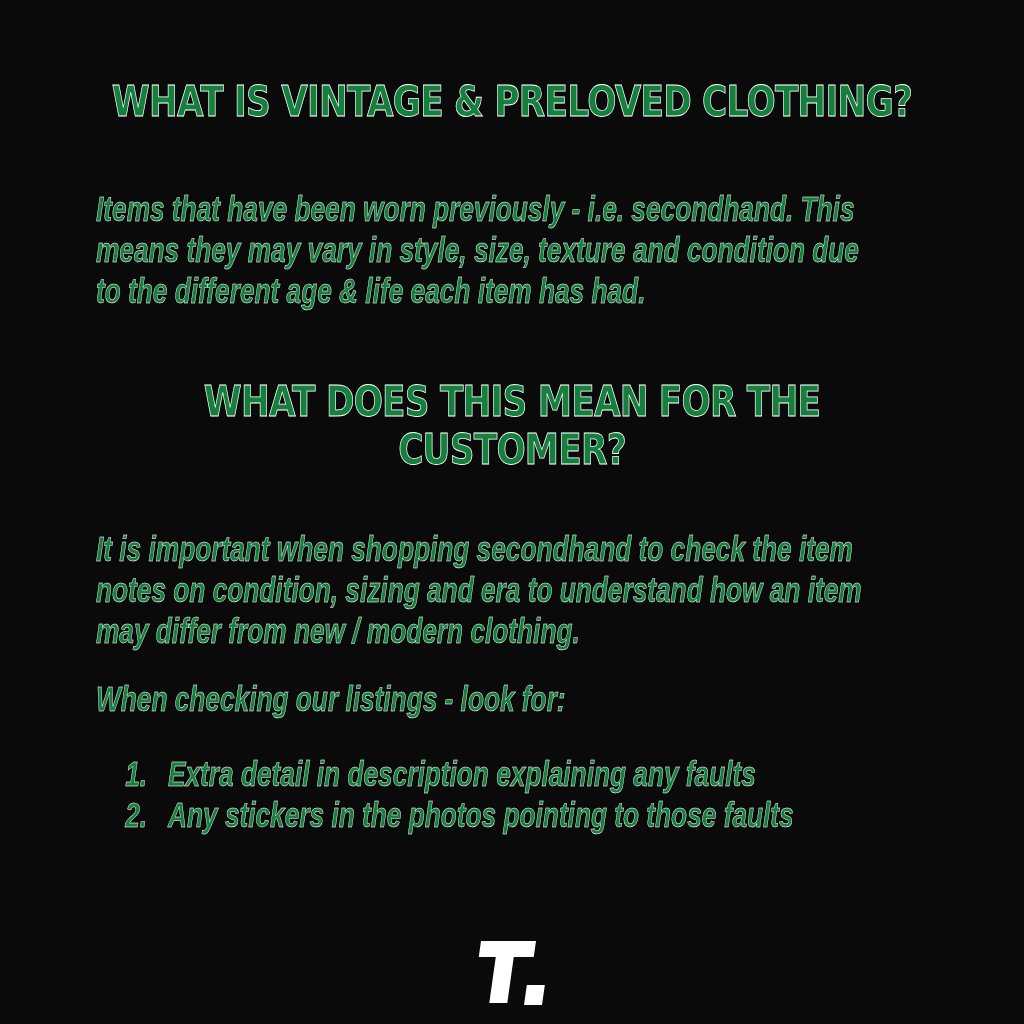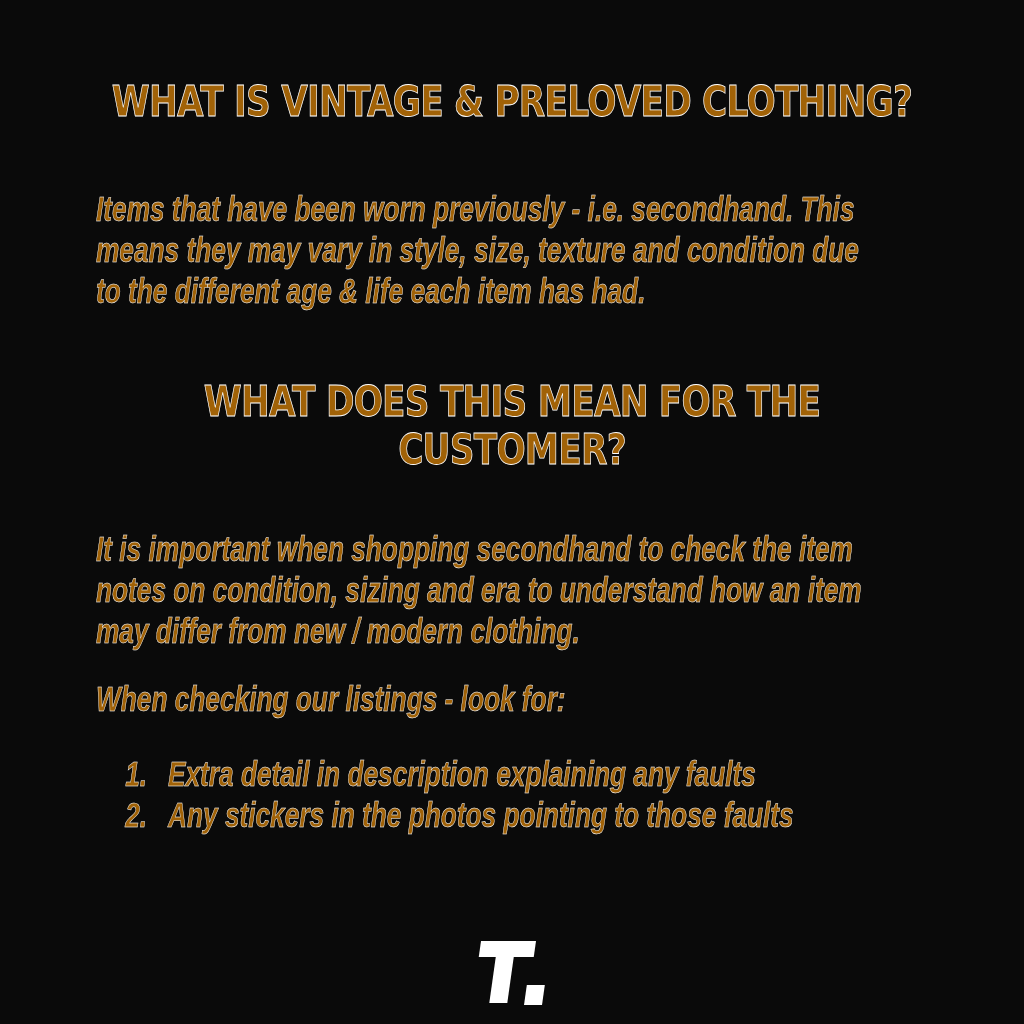--- a/index.html
+++ b/index.html
@@ -5,21 +5,21 @@
   html, body {
     margin: 0;
     padding: 0;
     background: #000;
   }
   .canvas {
     position: relative;
     width: 1024px;
     height: 1024px;
     background: #0a0a0a;
-    color: #a16207;
+    color: #15803d;
     overflow: hidden;
     font-family: "Liberation Sans", sans-serif;
     text-decoration: underline;
   }
   
   .h1 {
     position: absolute;
     top: 76px;
     left: 0;
     width: 1024px;

